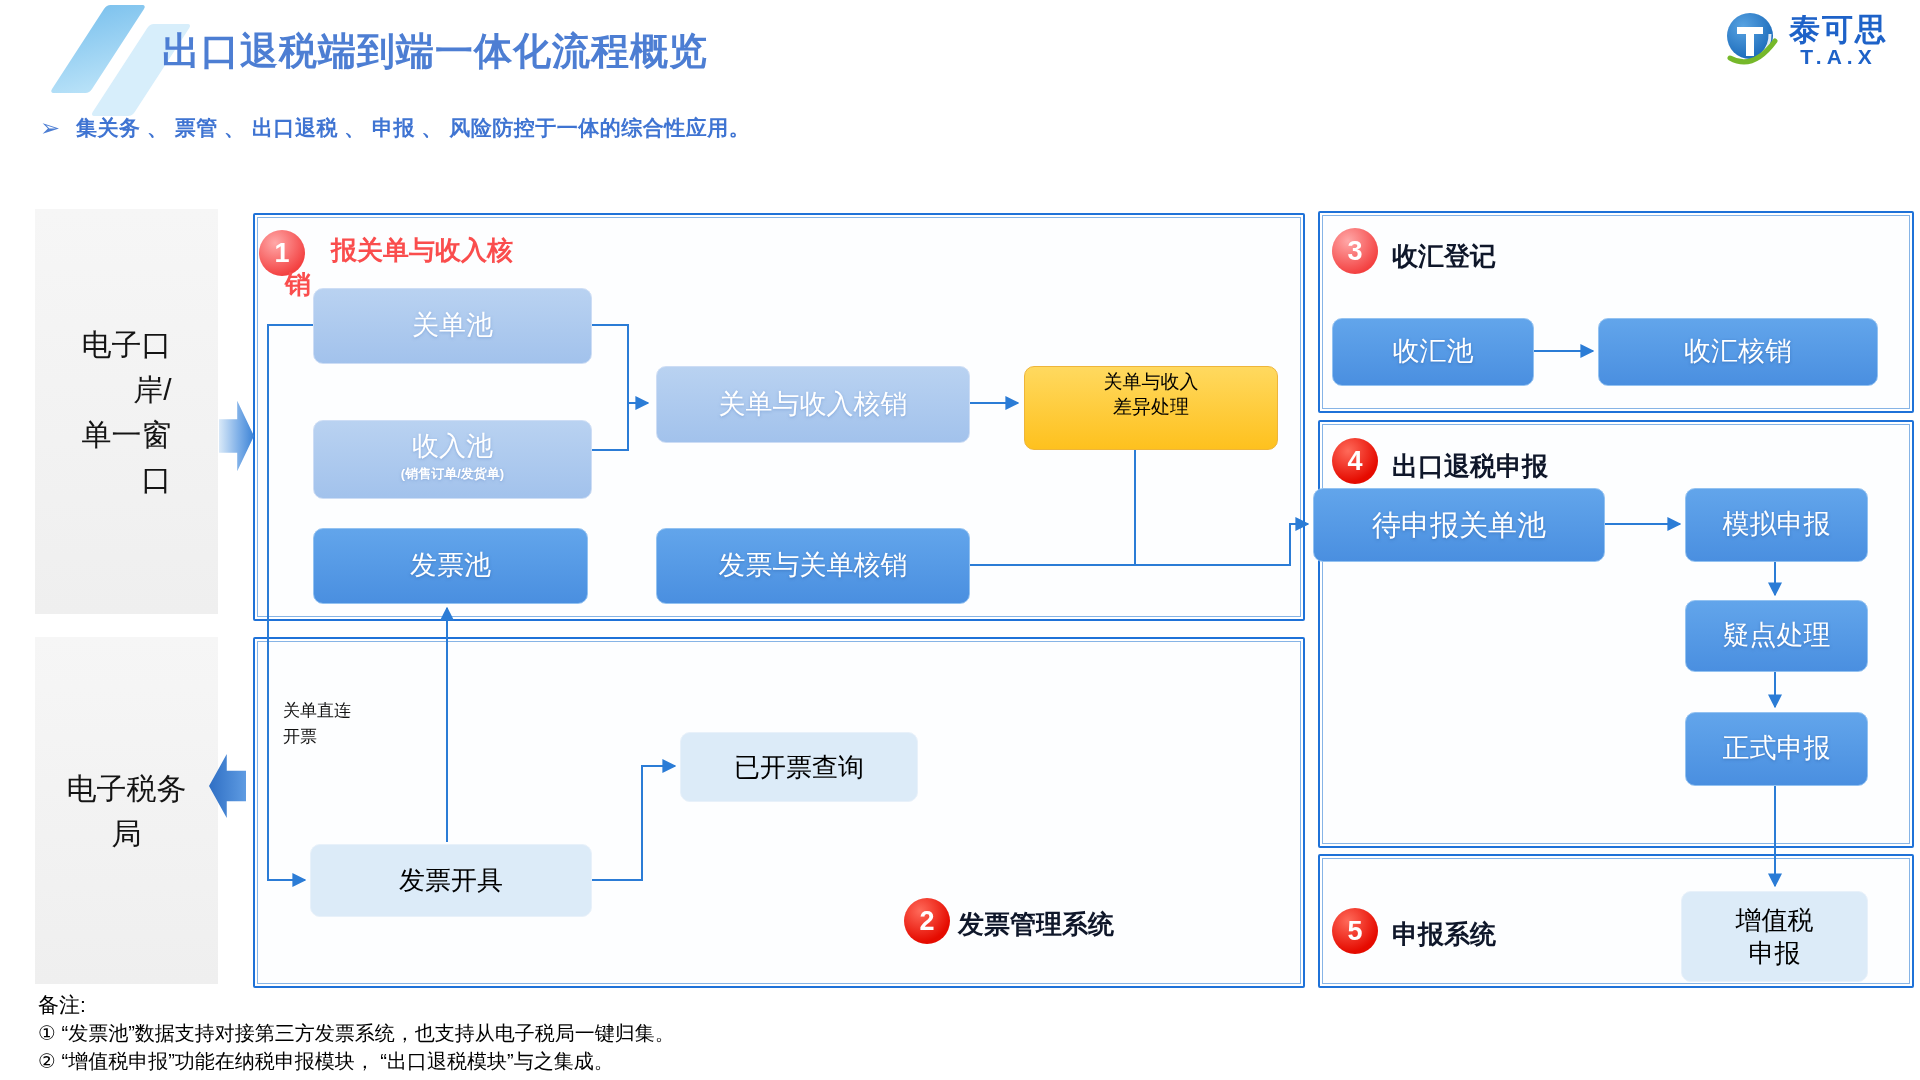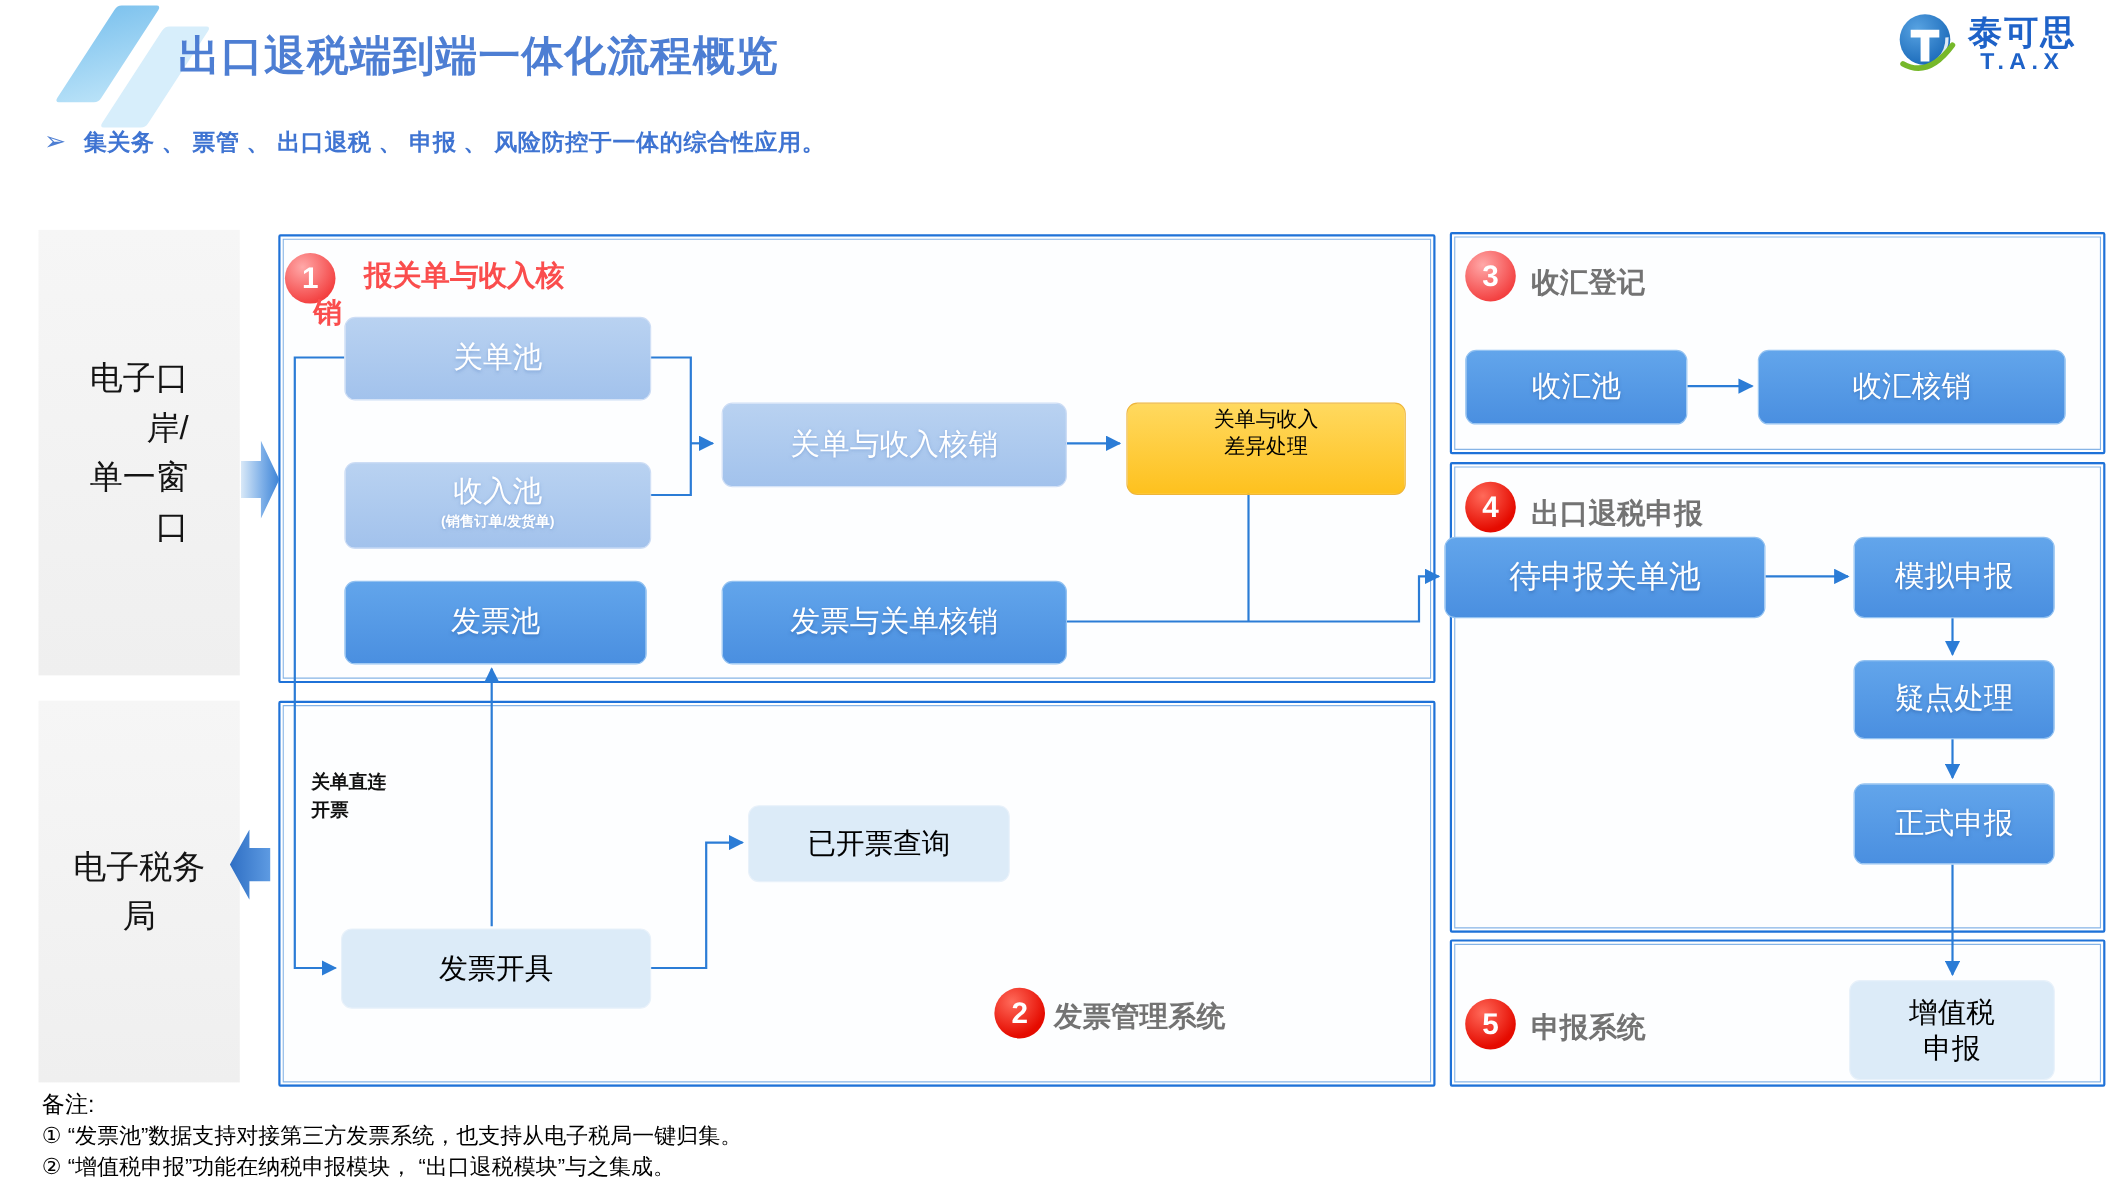--- a/index.html
+++ b/index.html
@@ -24,36 +24,36 @@
   
   .flow-arrow{position:absolute;z-index:2;}
   .arrow-right{background:linear-gradient(90deg,#d9e9f8 0%,#7fb0e8 55%,#3c83d6 100%);clip-path:polygon(0 30%,52% 30%,52% 8%,100% 50%,52% 92%,52% 70%,0 70%);}
   .arrow-left{background:linear-gradient(270deg,#5e9be2,#2f6fc4);clip-path:polygon(100% 30%,48% 30%,48% 8%,0 50%,48% 92%,48% 70%,100% 70%);}
 
   
   .section{position:absolute;background:#fdfeff;border:2px solid #1f72d8;box-shadow:inset 0 0 0 2px #fff,inset 0 0 0 3px #86b4e6;border-radius:2px;z-index:1;}
   .badge{position:absolute;width:46px;height:46px;border-radius:50%;display:flex;align-items:center;justify-content:center;color:#fff;font-size:27px;font-weight:700;z-index:4;}
   .badge.soft{background:radial-gradient(circle at 35% 28%,#ffa8a8,#f34040 75%);}
   .badge.solid{background:radial-gradient(circle at 35% 28%,#ff6a5a,#e50b00 70%);}
-  .sec-label{position:absolute;font-weight:700;font-size:26px;color:#737373;line-height:1.3;z-index:4;}
+  .sec-label{position:absolute;font-weight:700;font-size:26px;color:#0f172a;line-height:1.3;z-index:4;}
   .sec-label.soft{color:#fa4d4d;}
   .sec-label.indent{text-indent:46px;}
 
   
   svg.wires{position:absolute;left:0;top:0;z-index:2;}
 
   
   .box{position:absolute;border-radius:10px;display:flex;align-items:center;justify-content:center;text-align:center;z-index:3;line-height:1.25;}
   .light{background:linear-gradient(180deg,#b9d2f1,#a2c2ec);border:1px solid #cdddf5;color:#fff;font-size:27px;text-shadow:0 1px 3px rgba(100,140,200,.55);}
   .mid{background:linear-gradient(180deg,#62a5eb,#4a8fe0);border:1px solid #93c2f1;color:#fff;font-size:27px;text-shadow:0 1px 3px rgba(40,90,160,.5);}
   .pale{background:#dcebf8;border:1px solid #e8f1fa;color:#000;font-size:26px;}
   .yellow{background:linear-gradient(180deg,#ffd95f,#fec11e);border:1px solid #eeb53a;color:#000;font-size:19px;align-items:flex-start;padding-top:3px;line-height:1.3;}
   .box.col{flex-direction:column;justify-content:flex-start;overflow:hidden;padding-top:9px;}
   .sub-text{font-size:13px;line-height:1.2;margin-top:2px;font-weight:bold;}
-  .small-label{position:absolute;font-size:17px;color:#111;line-height:1.5;z-index:3;font-weight:bold;}
+  .small-label{position:absolute;font-size:17px;color:#111;line-height:1.5;z-index:3;}
   .prewrap{white-space:pre-line;}
   .wrap-narrow{display:inline-block;}
 
   
   .notes{position:absolute;left:38px;top:991px;color:#000;z-index:3;line-height:1.38;}
   .notes-heading{font-size:21px;}
   .notes-item{font-size:20px;margin:0;}
 </style>
 </head>
 <body>
@@ -160,21 +160,21 @@
   <div class="box mid" style="left:313px;top:528px;width:273px;height:74px;">发票池</div>
   <div class="box light" style="left:656px;top:366px;width:312px;height:75px;">关单与收入核销</div>
   <div class="box yellow" style="left:1024px;top:366px;width:252px;height:79px;">
       <span class="wrap-narrow" style="width:108px;">关单与收入差异处理</span>
     </div>
   <div class="box mid" style="left:656px;top:528px;width:312px;height:74px;">发票与关单核销</div>
 
   <div class="small-label prewrap" style="left:283px;top:698px;width:96px;">关单直连
 开票</div>
   <div class="box pale" style="left:310px;top:844px;width:280px;height:71px;">发票开具</div>
-  <div class="box pale" style="left:680px;top:732px;width:236px;height:68px;font-family:Liberation Serif, serif;">已开票查询</div>
+  <div class="box pale" style="left:680px;top:732px;width:236px;height:68px;">已开票查询</div>
 
   <div class="box mid" style="left:1332px;top:318px;width:200px;height:66px;">收汇池</div>
   <div class="box mid" style="left:1598px;top:318px;width:278px;height:66px;">收汇核销</div>
 
   <div class="box mid" style="left:1313px;top:488px;width:290px;height:72px;font-size:29px;">待申报关单池</div>
   <div class="box mid" style="left:1685px;top:488px;width:181px;height:72px;">模拟申报</div>
   <div class="box mid" style="left:1685px;top:600px;width:181px;height:70px;">疑点处理</div>
   <div class="box mid" style="left:1685px;top:712px;width:181px;height:72px;">正式申报</div>
 
   <div class="box pale prewrap" style="left:1681px;top:891px;width:185px;height:89px;">增值税

